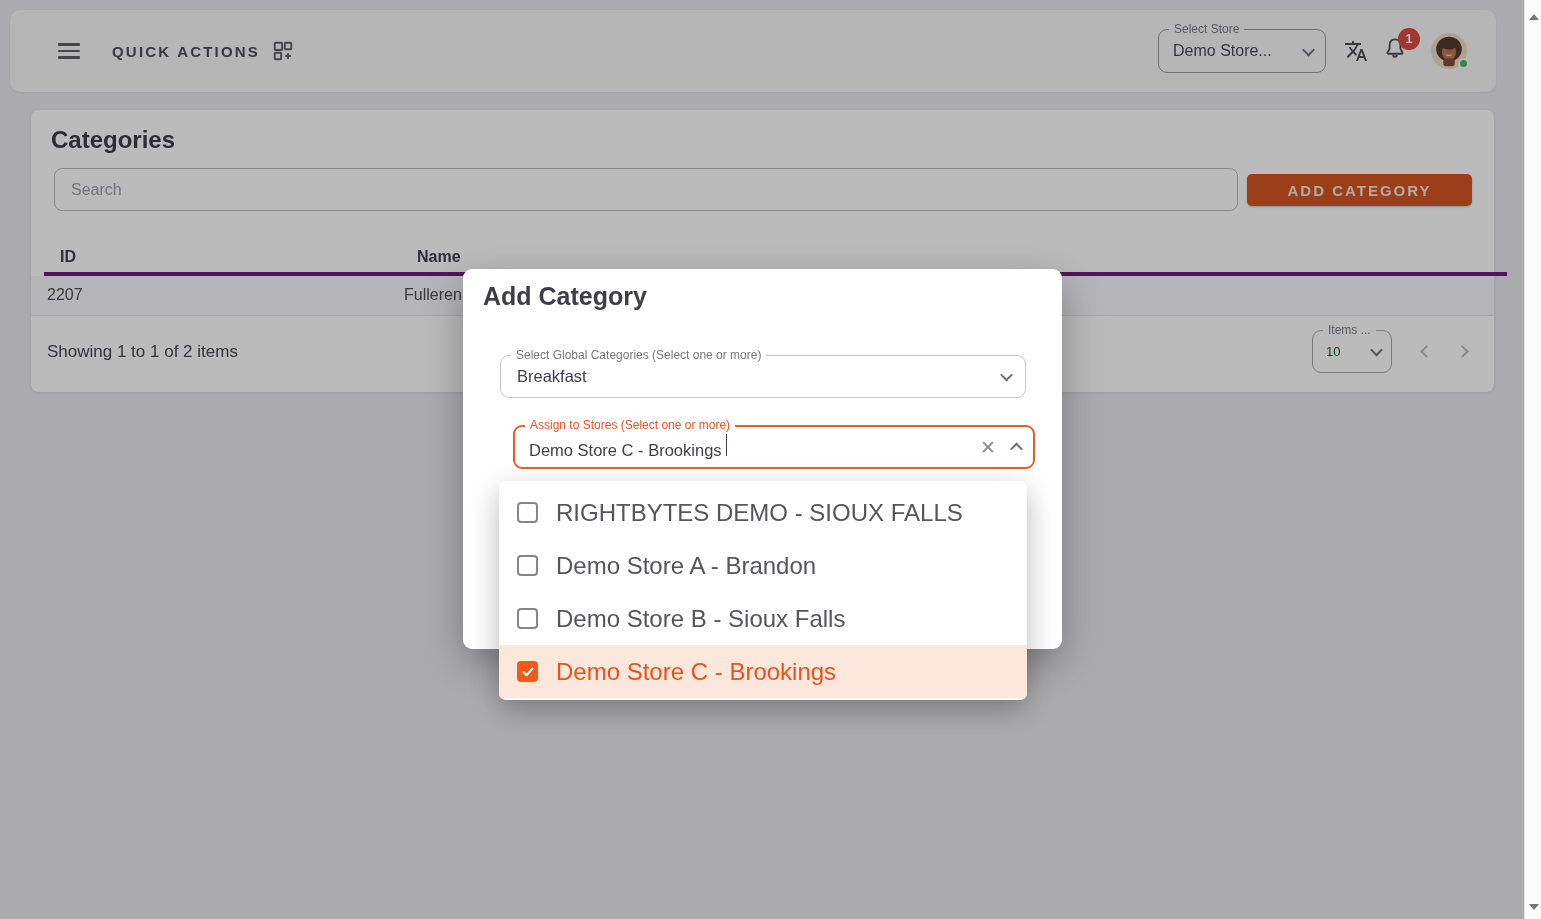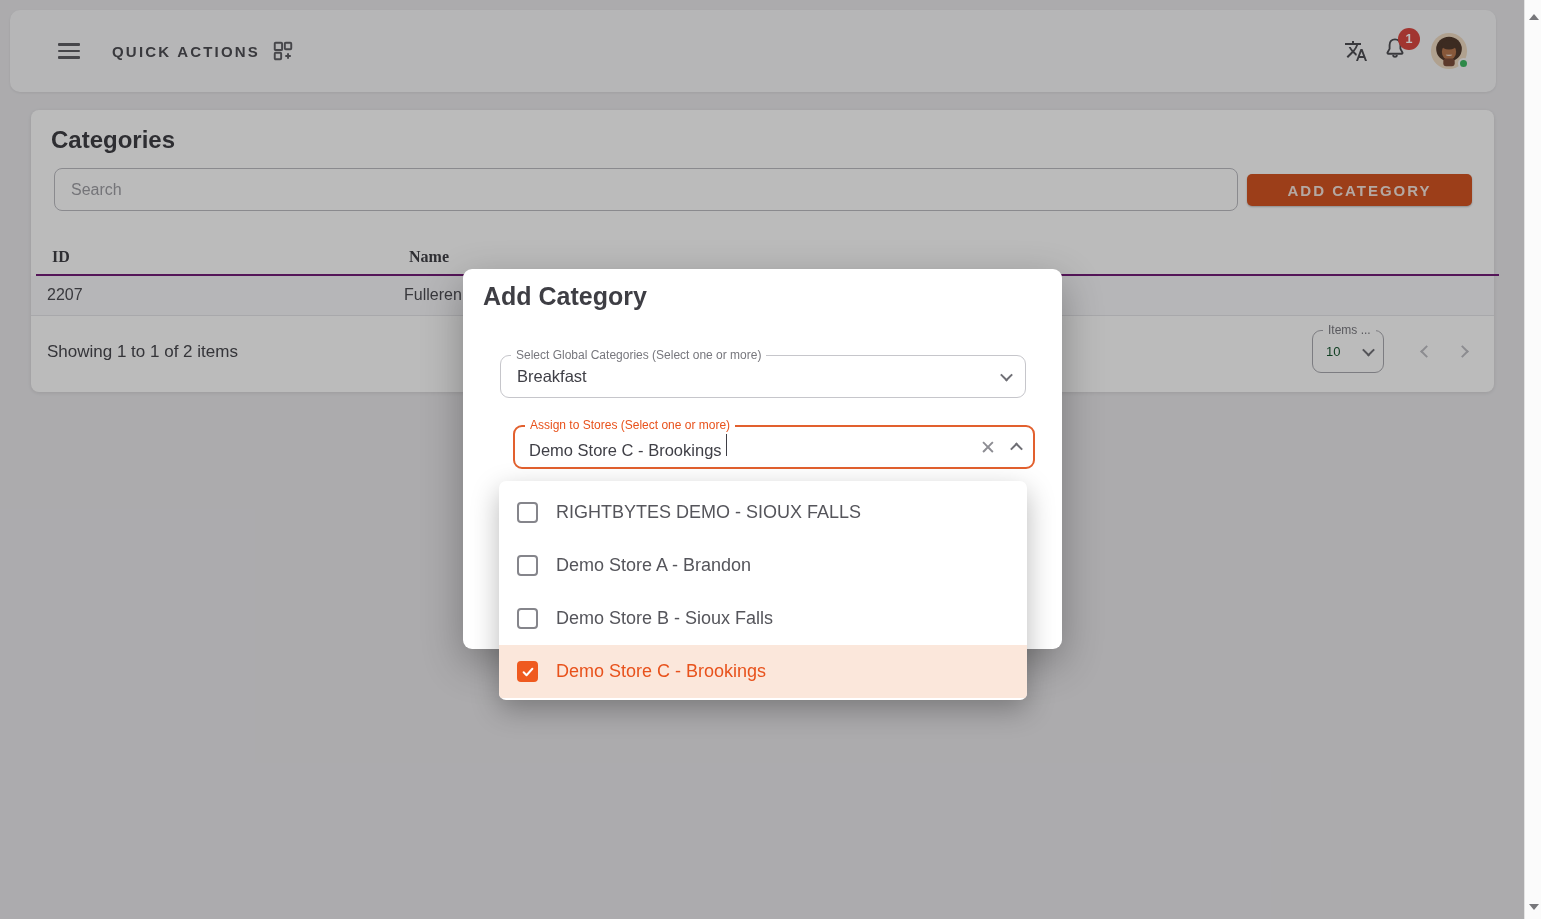--- a/index.html
+++ b/index.html
@@ -66,30 +66,30 @@
     font-family:"Liberation Sans",sans-serif; font-size:16px; color:#3f3f46; padding:0 16px;
   }
   .search-input::placeholder { color:#9b9ba1; }
   .add-btn {
     position:absolute; left:1216px; top:64px; width:225px; height:32px;
     background:#d2511f; border:none; border-radius:5px; cursor:pointer;
     color:#f3e3db; font-family:"Liberation Sans",sans-serif;
     font-size:15px; font-weight:700; letter-spacing:2px;
     box-shadow:0 1px 2px rgba(0,0,0,.25);
   }
-  .thead { position:absolute; left:5px; top:130px; width:100%; height:36px; border-bottom:2px solid #701a75;font-family:Liberation Serif, serif; }
+  .thead { position:absolute; left:13px; top:130px; width:100%; height:36px; border-bottom:4px solid #701a75; }
   .th { position:absolute; top:8px; font-size:16px; font-weight:700; color:#3d3d43; }
   .th-id { left:16px; } .th-name { left:373px; } .th-actions { left:925px;margin-top:44px; }
   .trow { position:absolute; left:0; top:166px; width:100%; height:40px; border-bottom:1px solid #e2e2e6; background:#f6f6f8; }
   .td { position:absolute; top:10px; font-size:16px; color:#4a4a50; white-space:nowrap; }
   .td-id { left:16px; } .td-name { left:373px; }
   .showing { position:absolute; left:16px; top:232px; font-size:17px; color:#45454b; }
 
   .items-select {
-    position:absolute; left:1281px; top:220px; width:72px; height:43px;
+    position:absolute; left:1281px; top:220px; width:80px; height:43px;
     border:1px solid #a7a7ad; border-radius:9px; display:flex; align-items:center;
     padding:0 10px 0 13px; cursor:pointer;
   }
   .items-select .notch-label { background:#fdfdfd; }
   .items-value { font-size:13px; color:#14532d; flex:1; }
   .pager { position:absolute; top:228px; display:flex; gap:10px; }
   .pager { left:1382px; }
   .pg-btn {
     width:26px; height:26px; border:none; background:transparent; border-radius:6px;
     display:flex; align-items:center; justify-content:center; cursor:default;
@@ -120,21 +120,21 @@
   @keyframes blink { 50% { opacity:0; } }
   .clear-x { font-size:19px; color:#8d8d93; margin-right:16px; line-height:1; }
 
   
   .dropdown {
     position:absolute; left:499px; top:481px; width:528px; height:219px; z-index:21;
     background:#fff; border-radius:7px; box-shadow:0 10px 28px rgba(0,0,0,.28);
     padding:5px 0; overflow:hidden;
   }
   .opt { height:53px; display:flex; align-items:center; padding:0 18px; gap:18px; cursor:pointer; }
-  .opt-label { font-size:18px; color:#55555b; white-space:nowrap; }
+  .opt-label { font-size:24px; color:#55555b; white-space:nowrap; }
   .cbx {
     width:21px; height:21px; border:2px solid #85858b; border-radius:4px; background:#fff;
     flex:0 0 auto; display:flex; align-items:center; justify-content:center;
   }
   .cbx svg { display:none; }
   .opt.checked { background:#fbe7db; }
   .opt.checked .opt-label { color:#e8521c; }
   .opt.checked .cbx { background:#ef5a1f; border-color:#ef5a1f; }
   .opt.checked .cbx svg { display:block; }
 
@@ -165,20 +165,25 @@
         <svg width="22" height="22" viewBox="0 0 24 24" fill="none" stroke="#5c5c62" stroke-width="2.1">
           <rect x="3" y="3" width="8" height="8" rx="1"></rect>
           <rect x="14" y="3" width="7" height="7" rx="1"></rect>
           <rect x="3" y="14" width="7" height="7" rx="1"></rect>
           <path d="M17.5 14.5v6 M14.5 17.5h6"></path>
         </svg>
       </span>
     </div>
     <div class="spacer"></div>
 
+    <div class="store-select">
+      <span class="notch-label">Select Store</span>
+      <span class="store-select-value">Demo Store...</span>
+      <span class="chev chev-down"></span>
+    </div>
 
     <div class="hdr-icons">
       <button class="icon-btn">
         <svg width="24" height="24" viewBox="0 0 24 24" fill="#4a4a50">
           <path d="M12.87 15.07l-2.54-2.51.03-.03A17.5 17.5 0 0 0 14.07 6H17V4h-7V2H8v2H1v2h11.17C11.5 7.92 10.44 9.75 9 11.35 8.07 10.32 7.3 9.19 6.69 8h-2c.73 1.63 1.73 3.17 2.98 4.56l-5.09 5.02L4 19l5-5 3.11 3.11.76-2.04zM18.5 10h-2L12 22h2l1.12-3h4.75L21 22h2l-4.5-12zm-2.62 7l1.62-4.33L19.12 17h-3.24z"></path>
         </svg>
       </button>
       <div class="bell-wrap">
         <svg width="26" height="28" viewBox="0 0 24 24" fill="none" stroke="#4a4a50" stroke-width="1.7" stroke-linejoin="round">
           <path d="M12 4c-3.1 0-5 2.3-5 5.2v3.6l-1.9 3.3c-.3.5.1 1.2.7 1.2h12.4c.6 0 1-.7.7-1.2L17 12.8V9.2C17 6.3 15.1 4 12 4z"></path>

